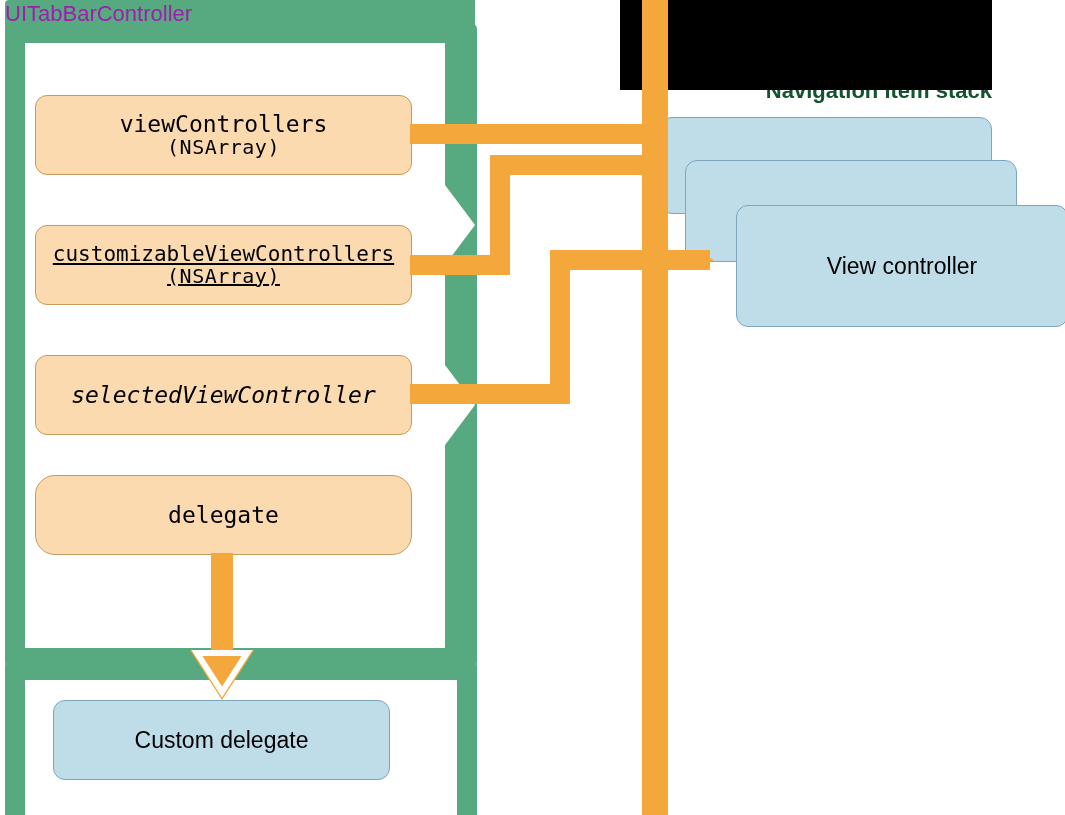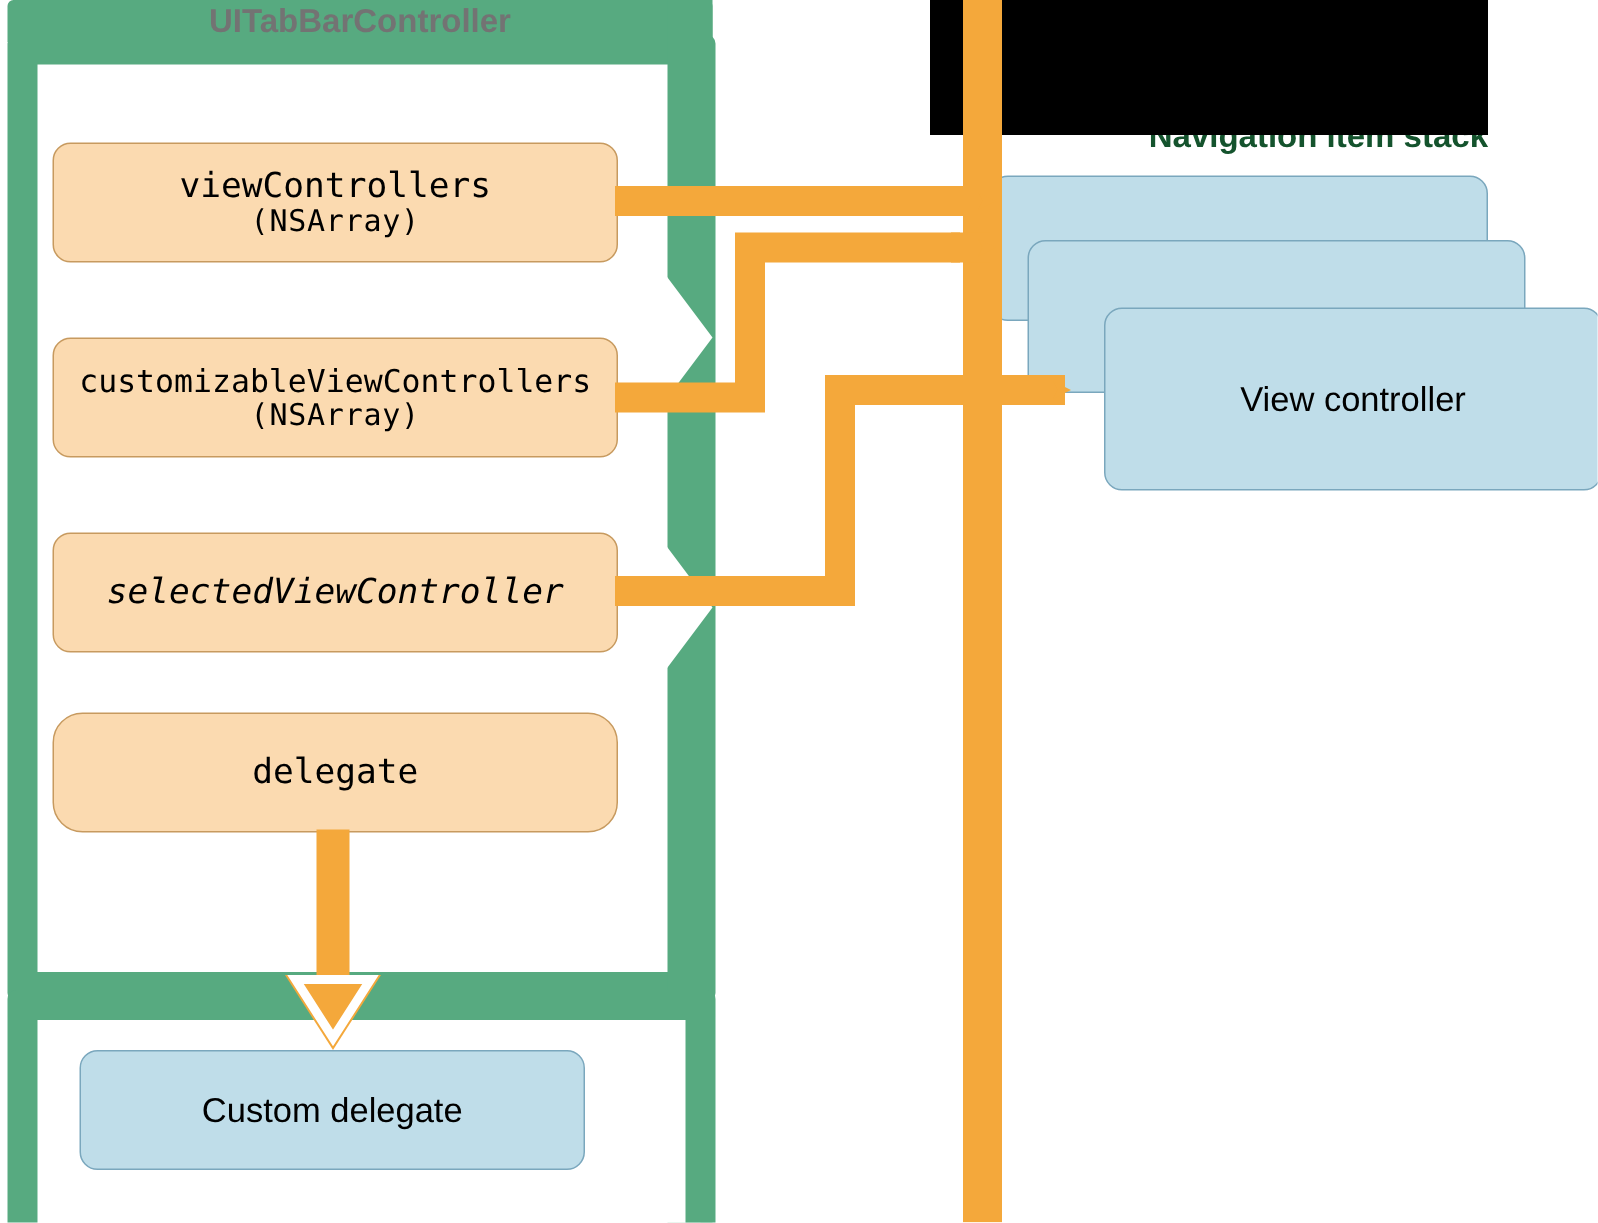--- a/index.html
+++ b/index.html
@@ -11,24 +11,24 @@
     position:relative;
     overflow:hidden;
   }
   .abs{position:absolute;}
   .green-panel{
     border:20px solid #57aa80;
     border-radius:6px;
     background:#fff;
   }
   .green-title{
-    color:#737373;
-    font-weight:700;
+    color:#a21caf;
+    font-weight:400;
     font-size:22px;
-    text-align:center;
+    text-align:left;
   }
   .orange-box{
     background:#fbdab0;
     border:1px solid #c79a5f;
     border-radius:12px;
     display:flex;
     flex-direction:column;
     align-items:center;
     justify-content:center;
     font-size:23px;
@@ -86,21 +86,21 @@
 <div class="abs" style="left:430px; top:165px; width:0; height:0; border-top:60px solid transparent; border-bottom:60px solid transparent; border-left:45px solid #fff;"></div>
 <div class="abs" style="left:430px; top:345px; width:0; height:0; border-top:60px solid transparent; border-bottom:60px solid transparent; border-left:45px solid #fff;"></div>
 
 <div class="abs green-panel" style="left:5px; top:660px; width:432px; height:150px;"></div>
 
 <div class="abs orange-box" style="left:35px; top:95px; width:375px; height:78px; font-family:Menlo,monospace;">
   <span>viewControllers</span>
   <span class="sub">(NSArray)</span>
 </div>
 
-<div class="abs orange-box" style="left:35px; top:225px; width:375px; height:78px; font-family:Menlo,monospace; font-size:21px;">
+<div class="abs orange-box" style="left:35px; top:225px; width:375px; height:78px; font-family:Menlo,monospace; font-size:21px;text-decoration:underline;">
   <span>customizableViewControllers</span>
   <span class="sub">(NSArray)</span>
 </div>
 
 <div class="abs orange-box" style="left:35px; top:355px; width:375px; height:78px; font-family:Menlo,monospace;font-style:italic;">
   <span>selectedViewController</span>
 </div>
 
 <div class="abs orange-box" style="left:35px; top:475px; width:375px; height:78px; font-family:Menlo,monospace;border-radius:20px;">
   <span>delegate</span>

